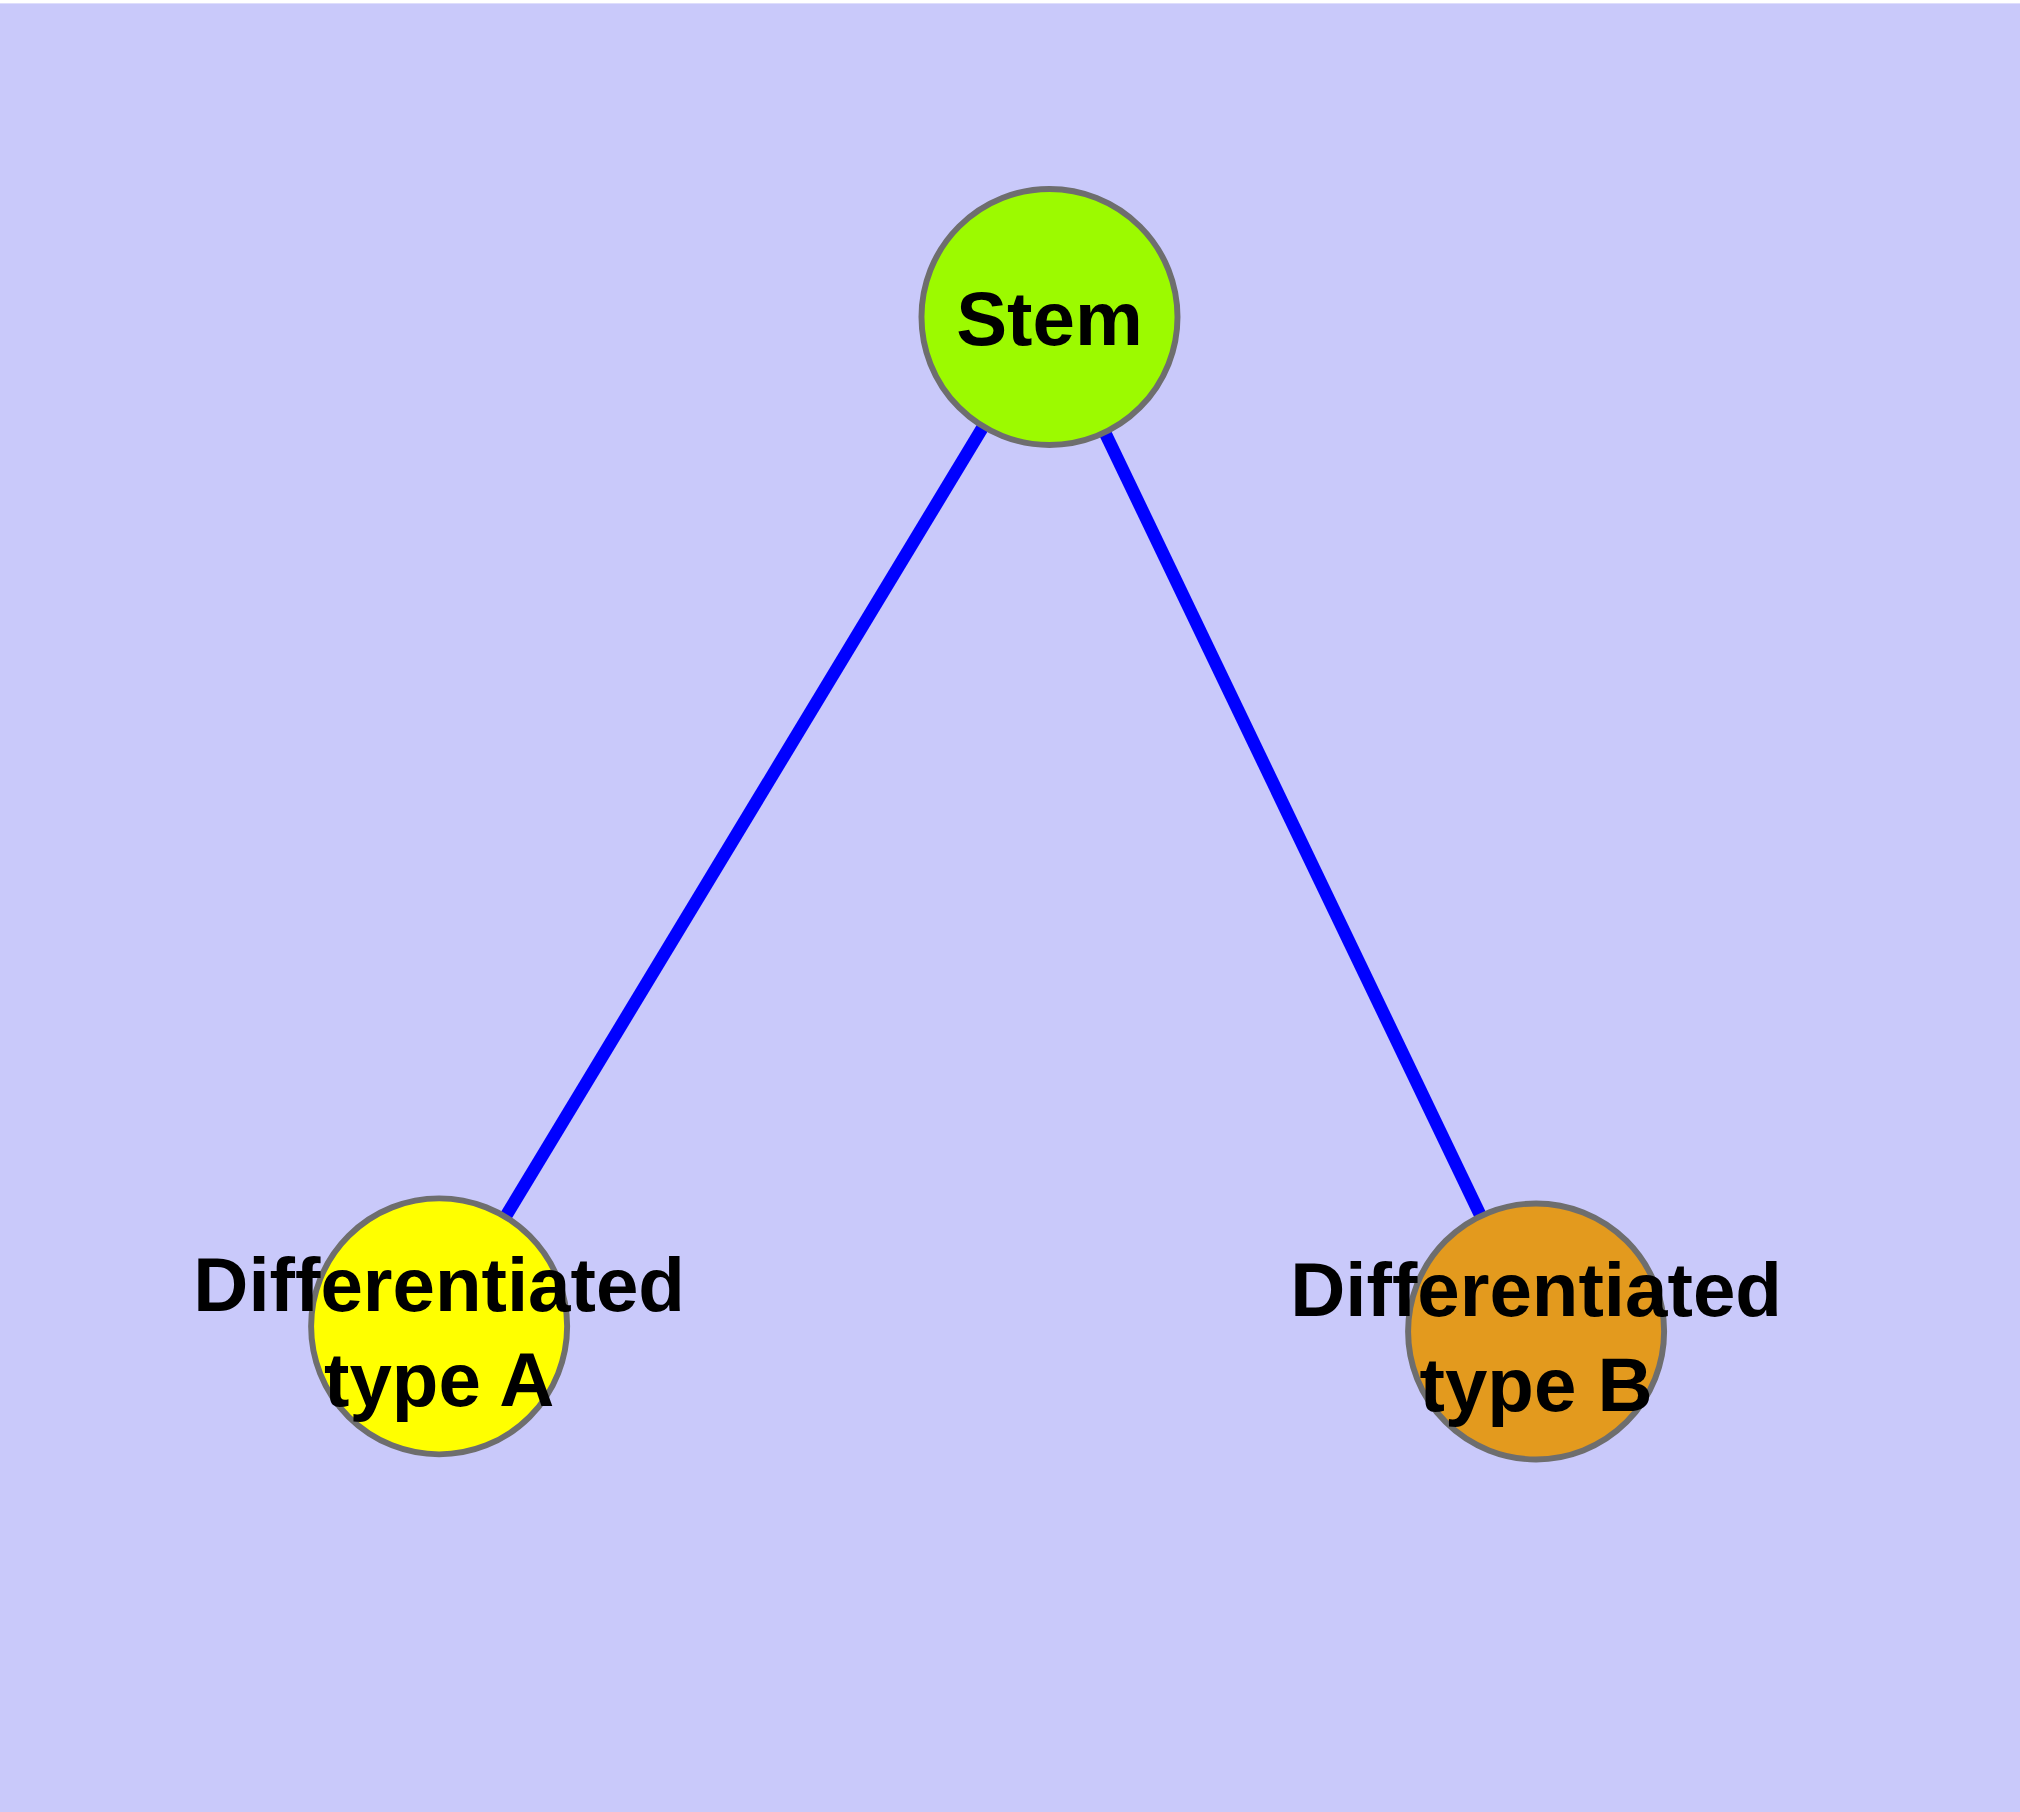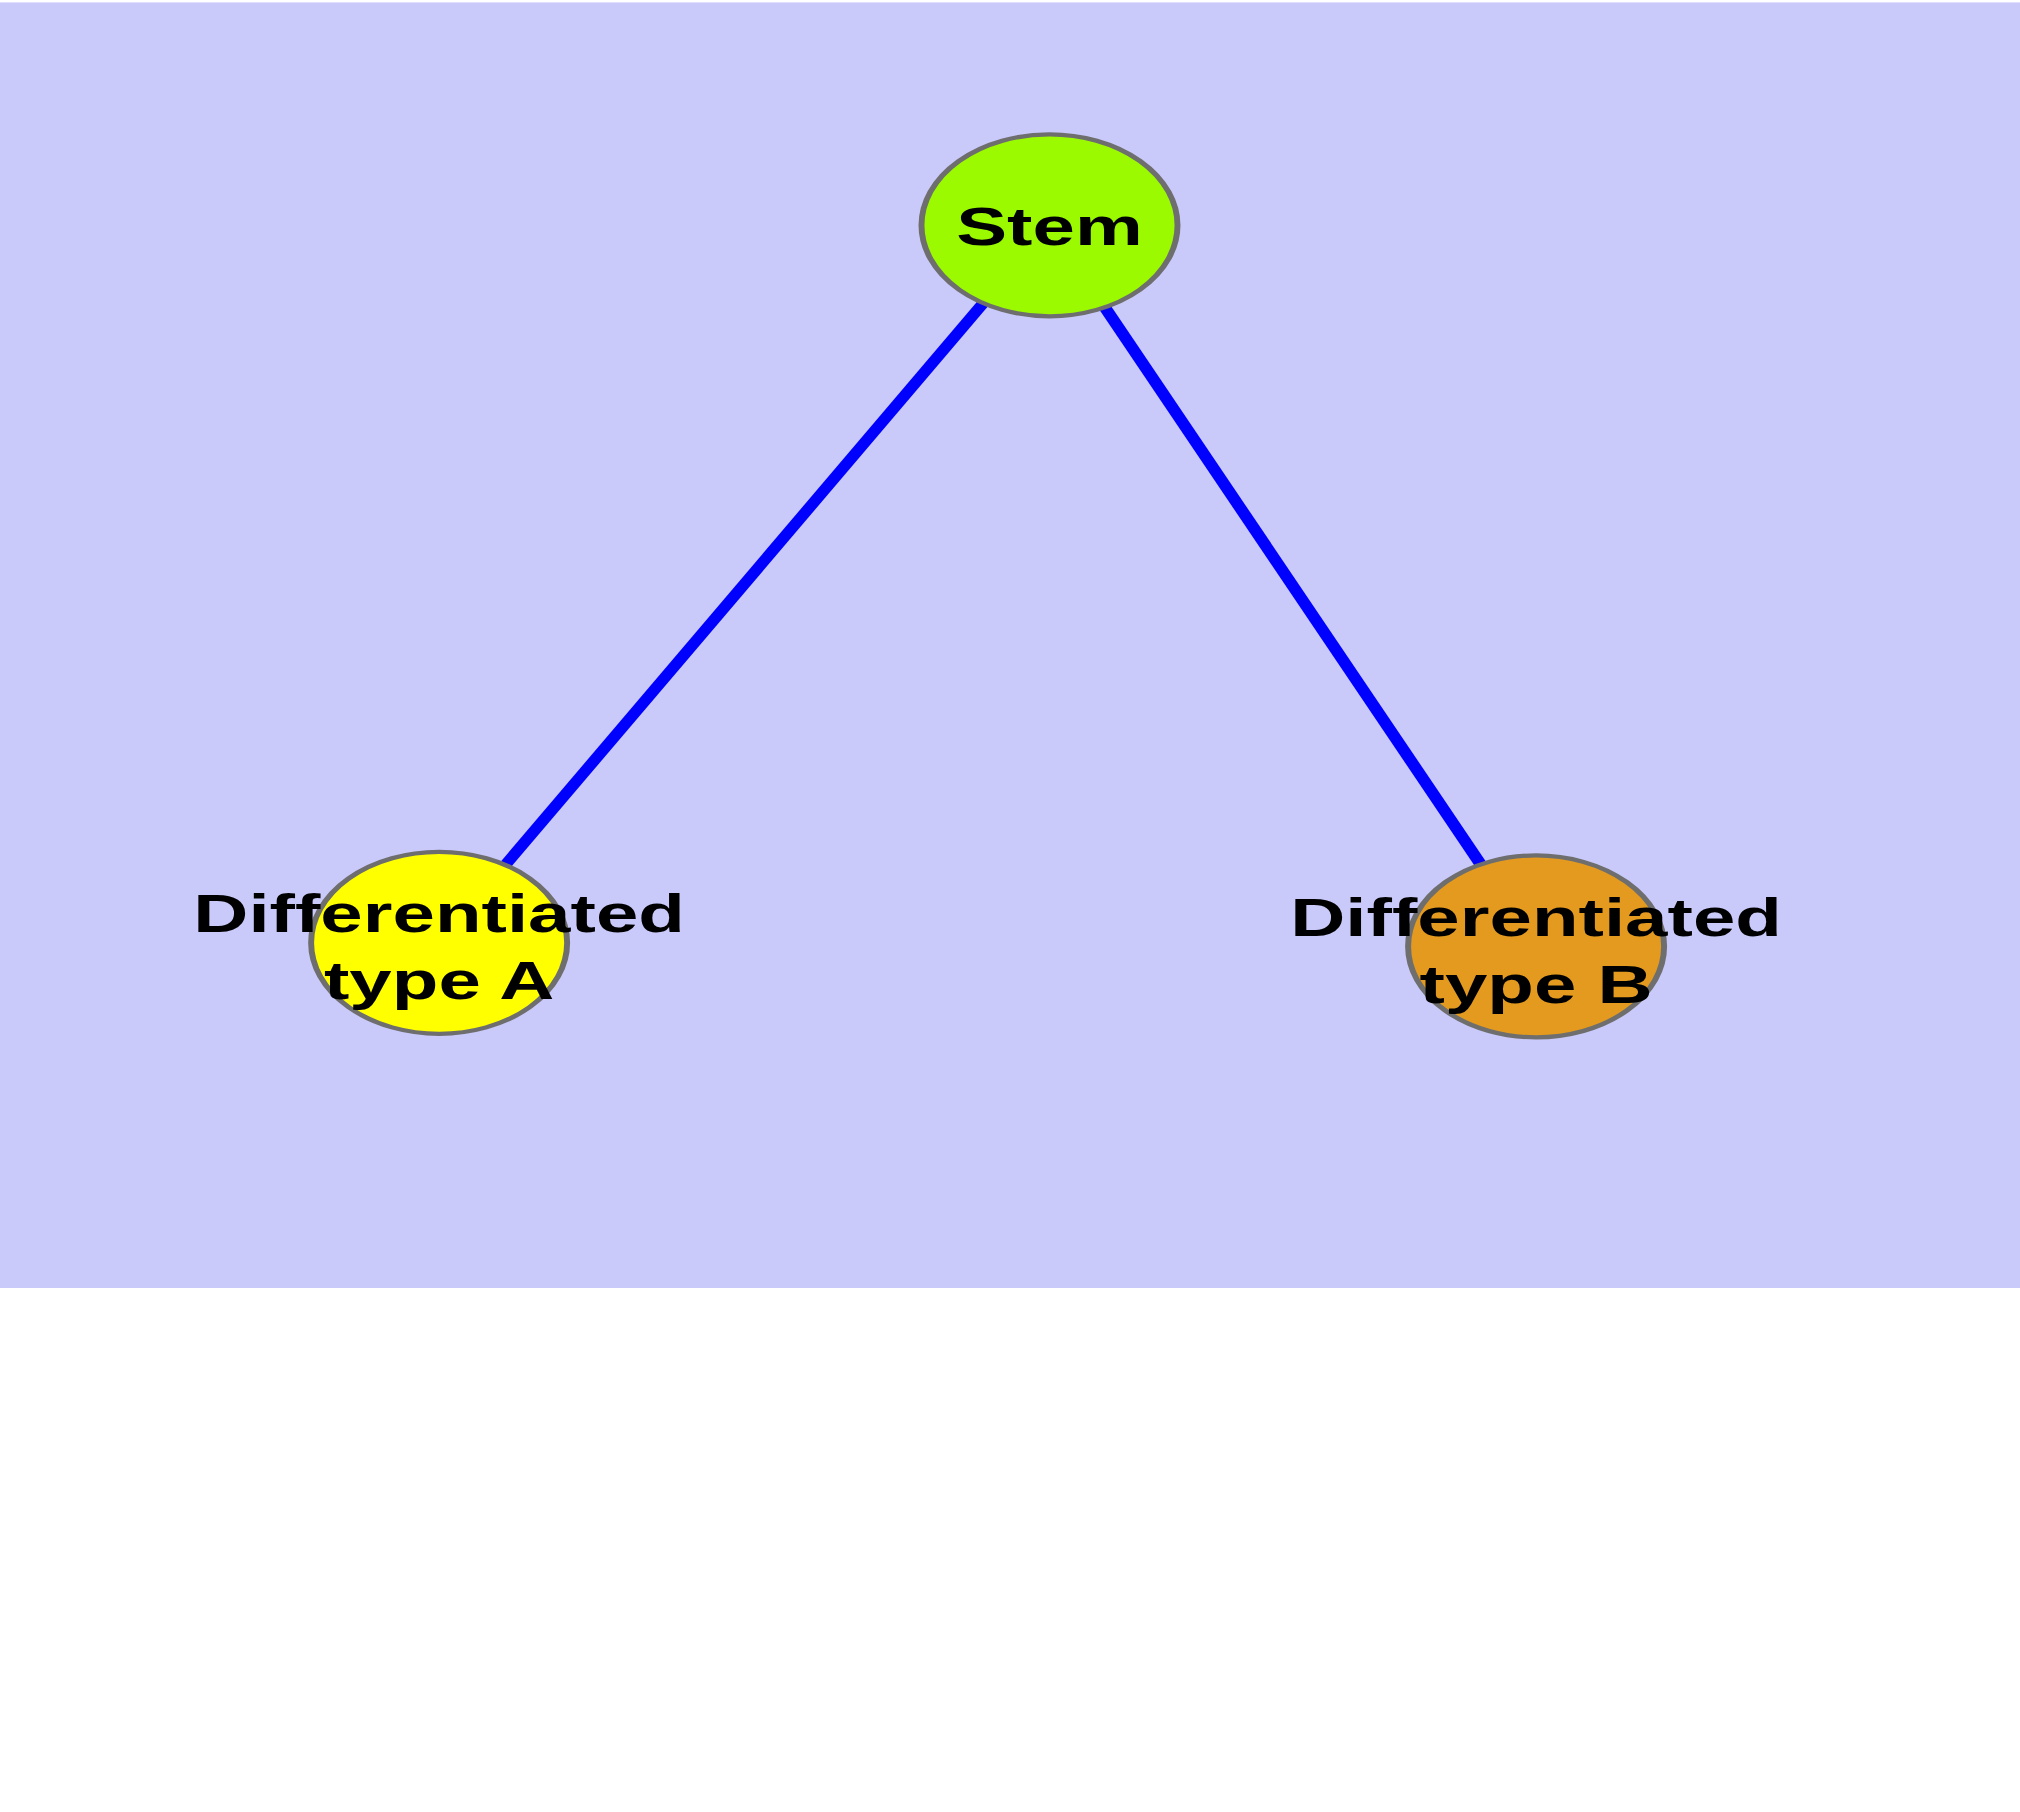--- a/index.html
+++ b/index.html
@@ -3,21 +3,21 @@
 <meta charset="utf-8">
 <style>
   html, body {
     margin: 0;
     padding: 0;
     background: #ffffff;
   }
   .stage {
     position: relative;
     width: 2021px;
-    height: 1288px;
+    height: 1812px;
     overflow: hidden;
   }
   .stage svg {
     position: absolute;
     inset: 0;
     width: 100%;
     height: 100%;
     display: block;
   }
   .node-label {

